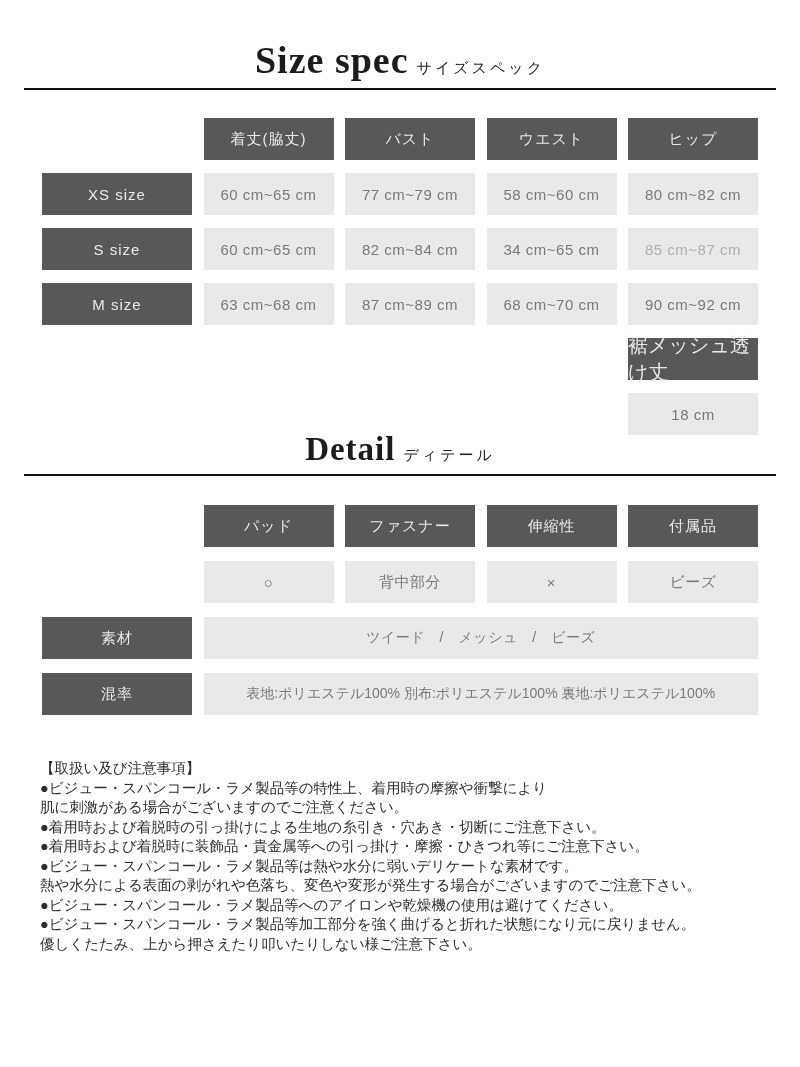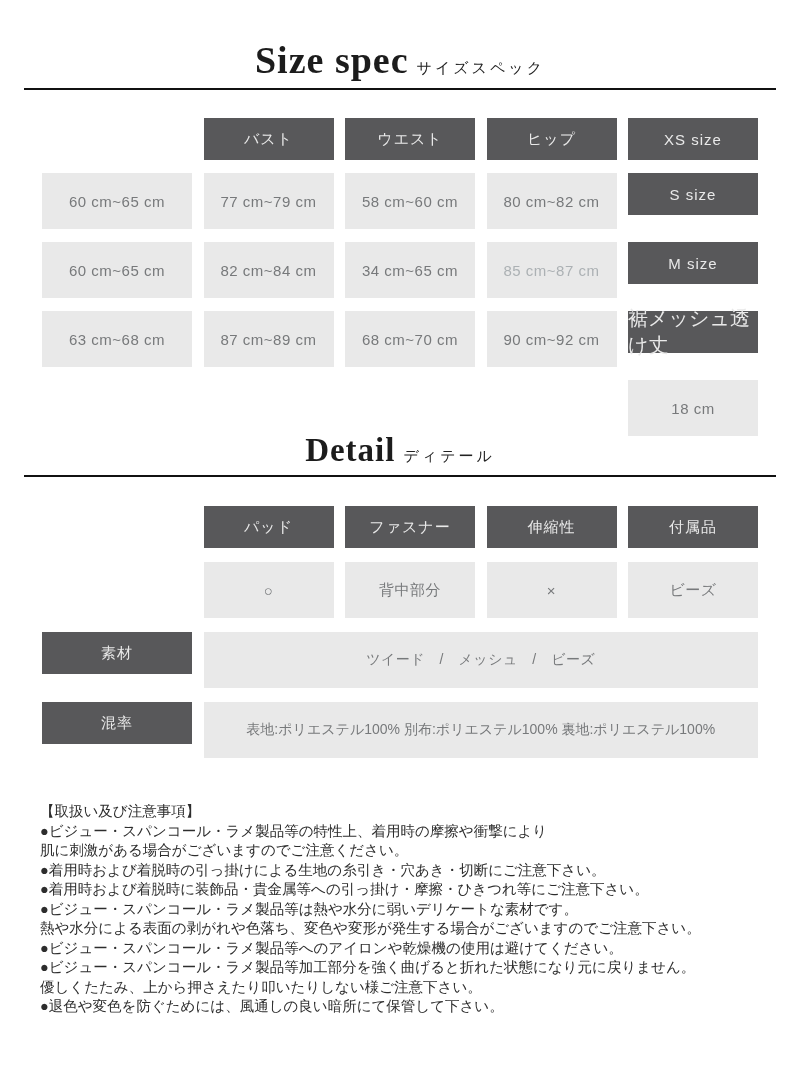--- a/index.html
+++ b/index.html
@@ -61,21 +61,21 @@
     display:flex;
     align-items:center;
     justify-content:center;
     font-size:15px;
     letter-spacing:1px;
   }
   .hcell.mesh{ font-size:20px; letter-spacing:0; }
   .vcell{
     background:var(--cell-bg);
     color:var(--cell-text);
-    height:56px;
+    height:42px;
     display:flex;
     align-items:center;
     justify-content:center;
     font-size:15px;
     letter-spacing:0.5px;
   }
   .vcell.muted{ color:var(--muted-text); }
   .vcell.material{ font-size:14px;text-align:center; }
   .vcell.blend{ font-size:14px; letter-spacing:0; }
   .col5{ grid-column:5; }
@@ -92,20 +92,21 @@
 </head>
 <body>
 
 <div class="title-block first">
   <span class="title-en">Size spec</span><span class="title-ja">サイズスペック</span>
 </div>
 <hr class="rule">
 
 <div class="grid size-grid">
   <div class="spacer"></div>
+  <div class="hcell">着丈(脇丈)</div>
   <div class="hcell">バスト</div>
   <div class="hcell">ウエスト</div>
   <div class="hcell">ヒップ</div>
 
   <div class="hcell">XS size</div>
   <div class="vcell">60 cm~65 cm</div>
   <div class="vcell">77 cm~79 cm</div>
   <div class="vcell">58 cm~60 cm</div>
   <div class="vcell">80 cm~82 cm</div>
 
@@ -154,14 +155,13 @@
   <div>【取扱い及び注意事項】</div>
   <div>●ビジュー・スパンコール・ラメ製品等の特性上、着用時の摩擦や衝撃により</div>
   <div>肌に刺激がある場合がございますのでご注意ください。</div>
   <div>●着用時および着脱時の引っ掛けによる生地の糸引き・穴あき・切断にご注意下さい。</div>
   <div>●着用時および着脱時に装飾品・貴金属等への引っ掛け・摩擦・ひきつれ等にご注意下さい。</div>
   <div>●ビジュー・スパンコール・ラメ製品等は熱や水分に弱いデリケートな素材です。</div>
   <div>熱や水分による表面の剥がれや色落ち、変色や変形が発生する場合がございますのでご注意下さい。</div>
   <div>●ビジュー・スパンコール・ラメ製品等へのアイロンや乾燥機の使用は避けてください。</div>
   <div>●ビジュー・スパンコール・ラメ製品等加工部分を強く曲げると折れた状態になり元に戻りません。</div>
   <div>優しくたたみ、上から押さえたり叩いたりしない様ご注意下さい。</div>
-  <div>●退色や変色を防ぐためには、風通しの良い暗所にて保管して下さい。</div>
 </div>
 
 </body></html>

